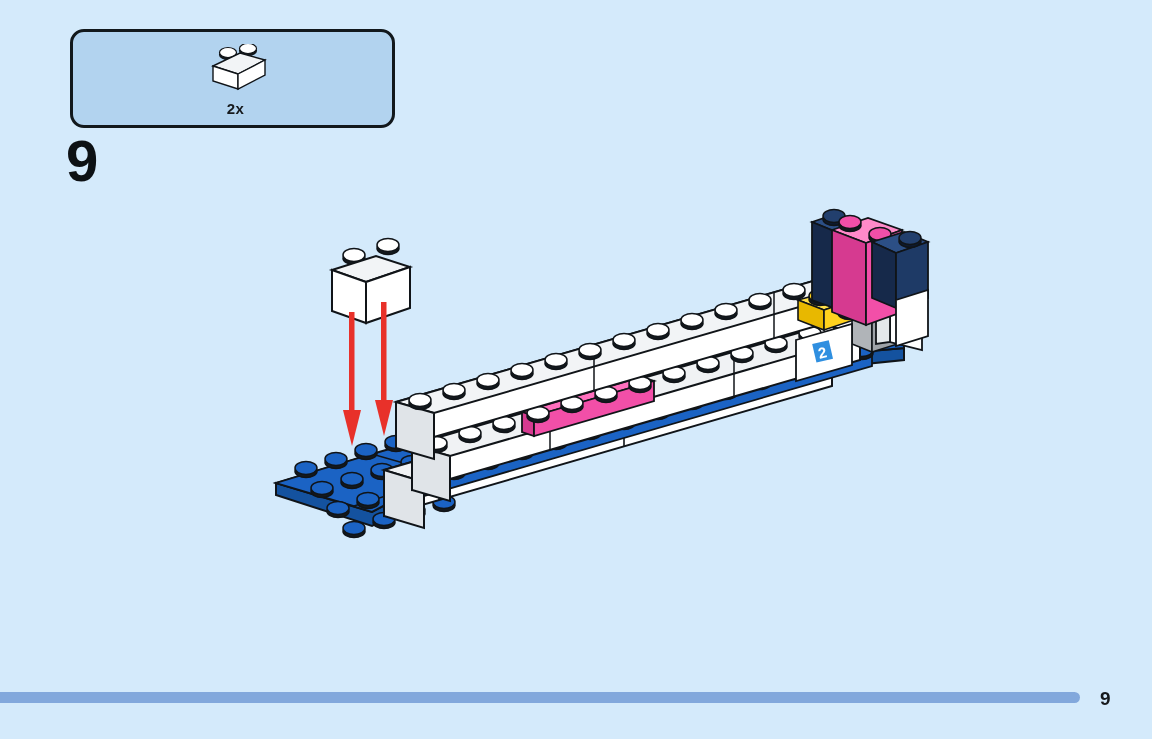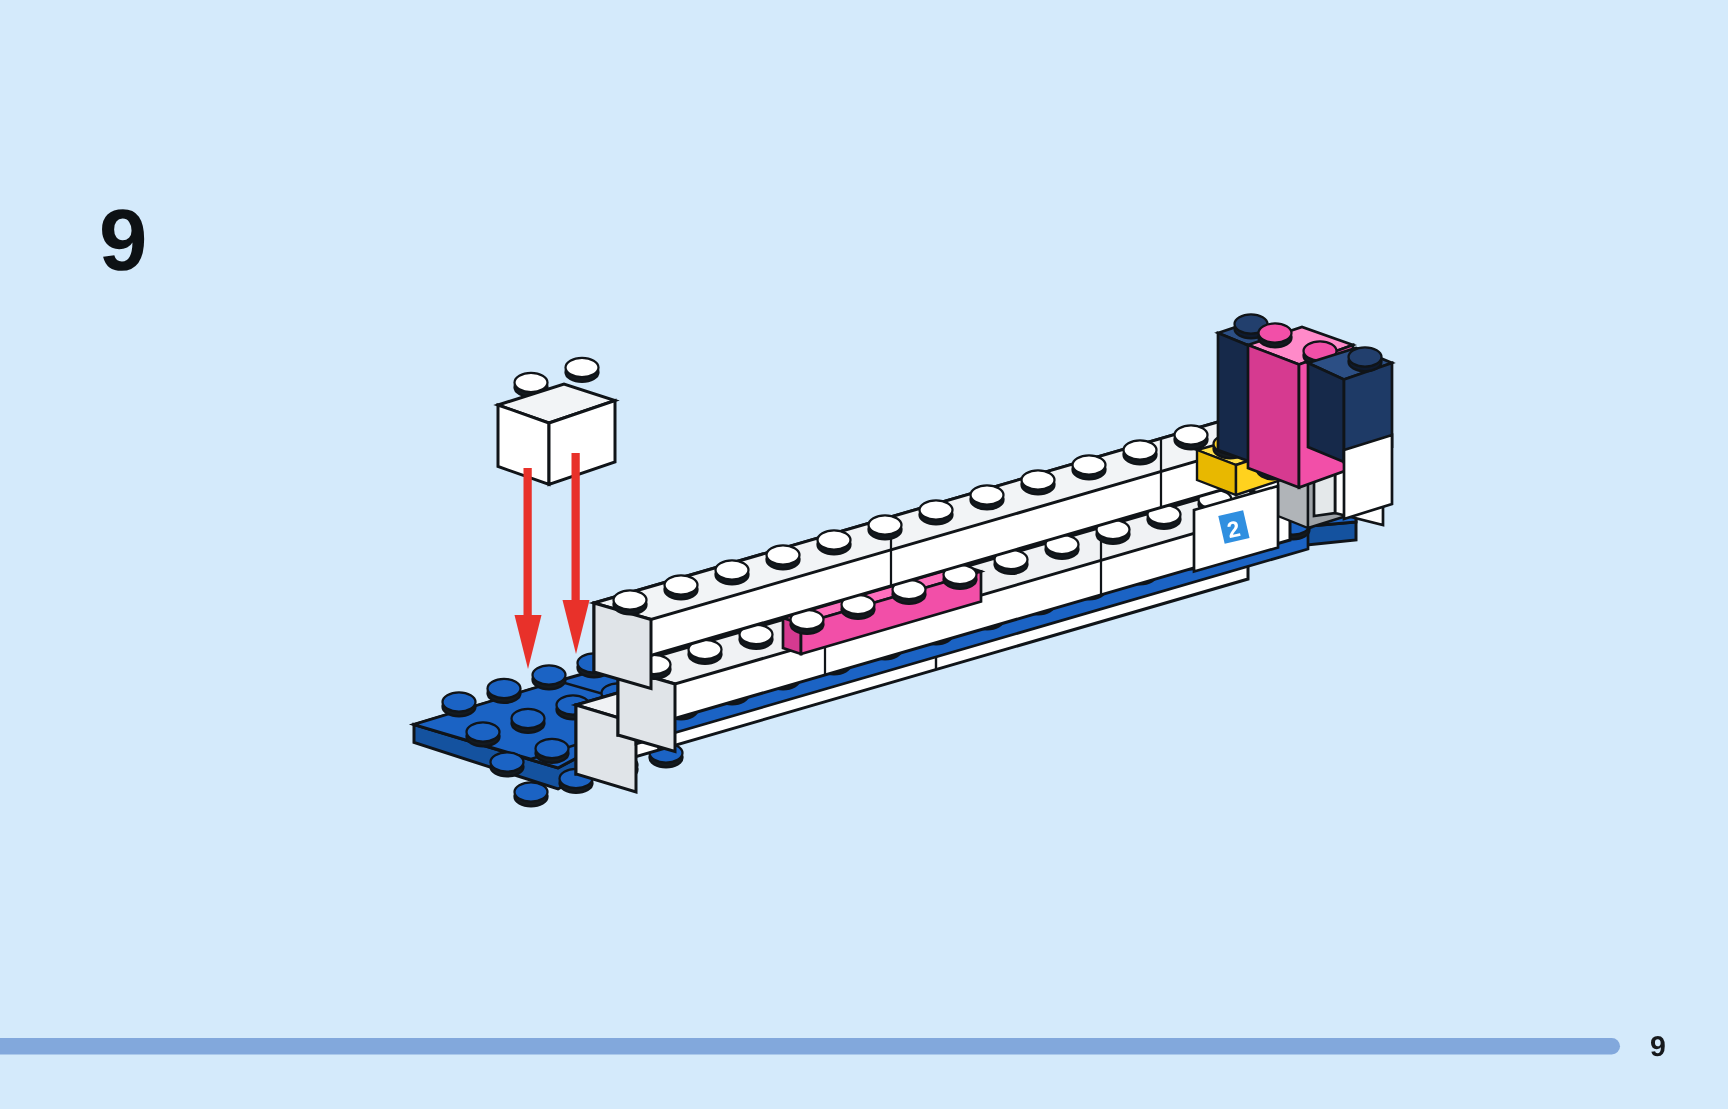--- a/index.html
+++ b/index.html
@@ -90,20 +90,36 @@
     font-size: 19px;
     font-weight: bold;
     color: #16191c;
   }
 </style>
 </head>
 <body>
 
 <div id="page">
 
+  <div class="callout">
+    <svg class="callout-brick" viewBox="0 0 62 52">
+
+      <ellipse cx="21" cy="10.5" rx="8.5" ry="5" fill="#141a1f" stroke="#101418" stroke-width="1.2"></ellipse>
+      <ellipse cx="41" cy="6.5" rx="8.5" ry="5" fill="#141a1f" stroke="#101418" stroke-width="1.2"></ellipse>
+      <ellipse cx="21" cy="8.5" rx="8.5" ry="5" fill="#ffffff" stroke="#101418" stroke-width="1.2"></ellipse>
+      <ellipse cx="41" cy="4.5" rx="8.5" ry="5" fill="#ffffff" stroke="#101418" stroke-width="1.2"></ellipse>
+
+      <polygon points="6,22 33,9 58,16 31,30" fill="#f2f4f6" stroke="#101418" stroke-width="1.4"></polygon>
+
+      <polygon points="6,22 31,30 31,45 6,37" fill="#ffffff" stroke="#101418" stroke-width="1.4"></polygon>
+
+      <polygon points="31,30 58,16 58,31 31,45" fill="#ffffff" stroke="#101418" stroke-width="1.4"></polygon>
+    </svg>
+    <div class="callout-qty">2x</div>
+  </div>
 
   <div class="step-number">9</div>
 
   <svg class="build-svg" viewBox="0 0 672 385">
     <defs>
       <g id="studTopWhite">
         <ellipse cx="0" cy="3.2" rx="11" ry="6.4" fill="#141a1f" stroke="#101418" stroke-width="1.5"></ellipse>
         <ellipse cx="0" cy="0" rx="11" ry="6.4" fill="#ffffff" stroke="#101418" stroke-width="1.5"></ellipse>
       </g>
       <g id="studTopBlue">

